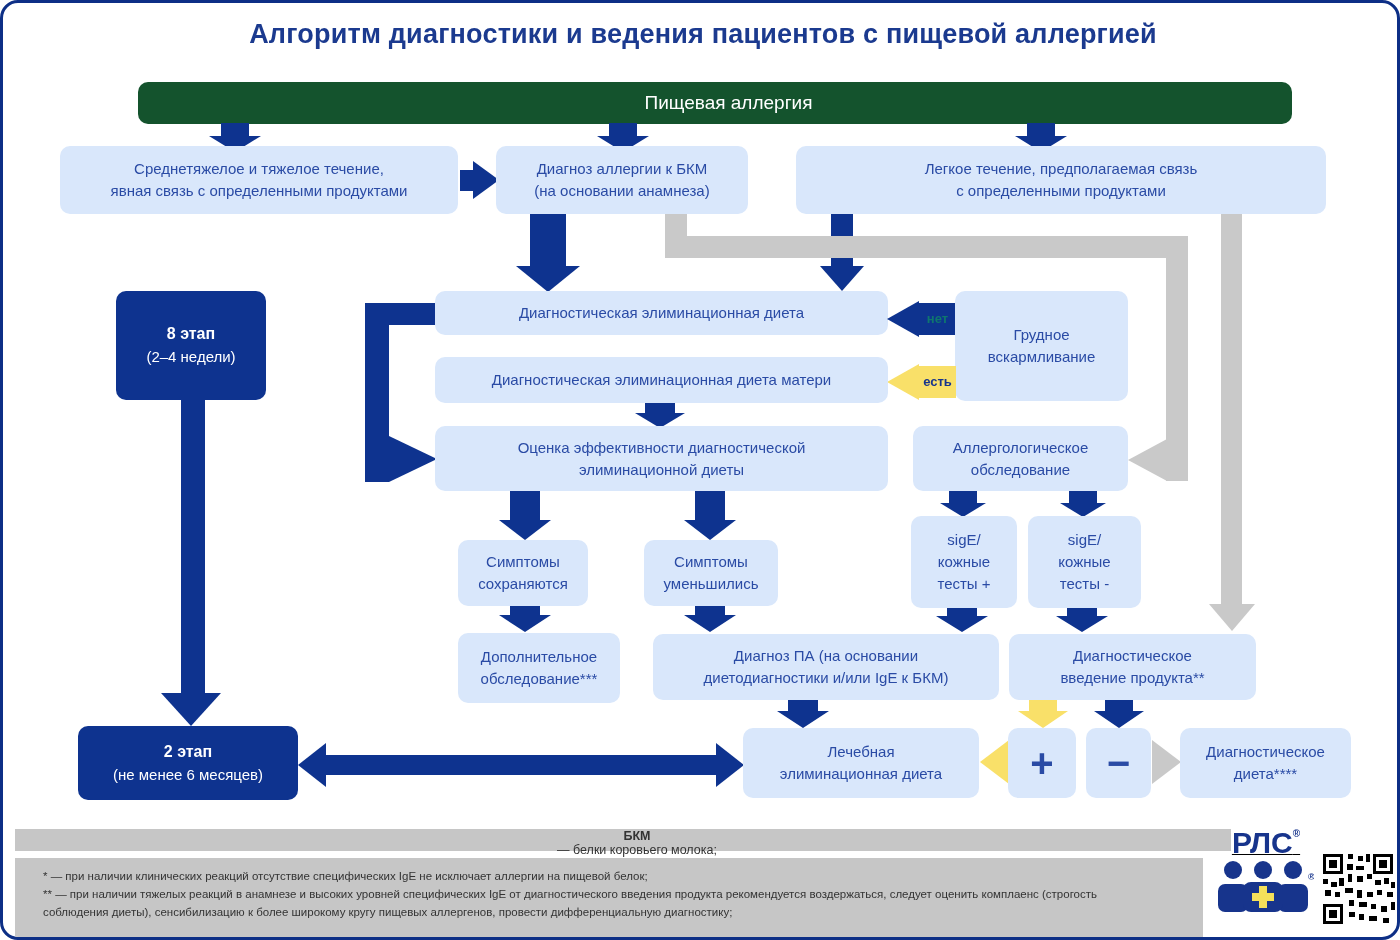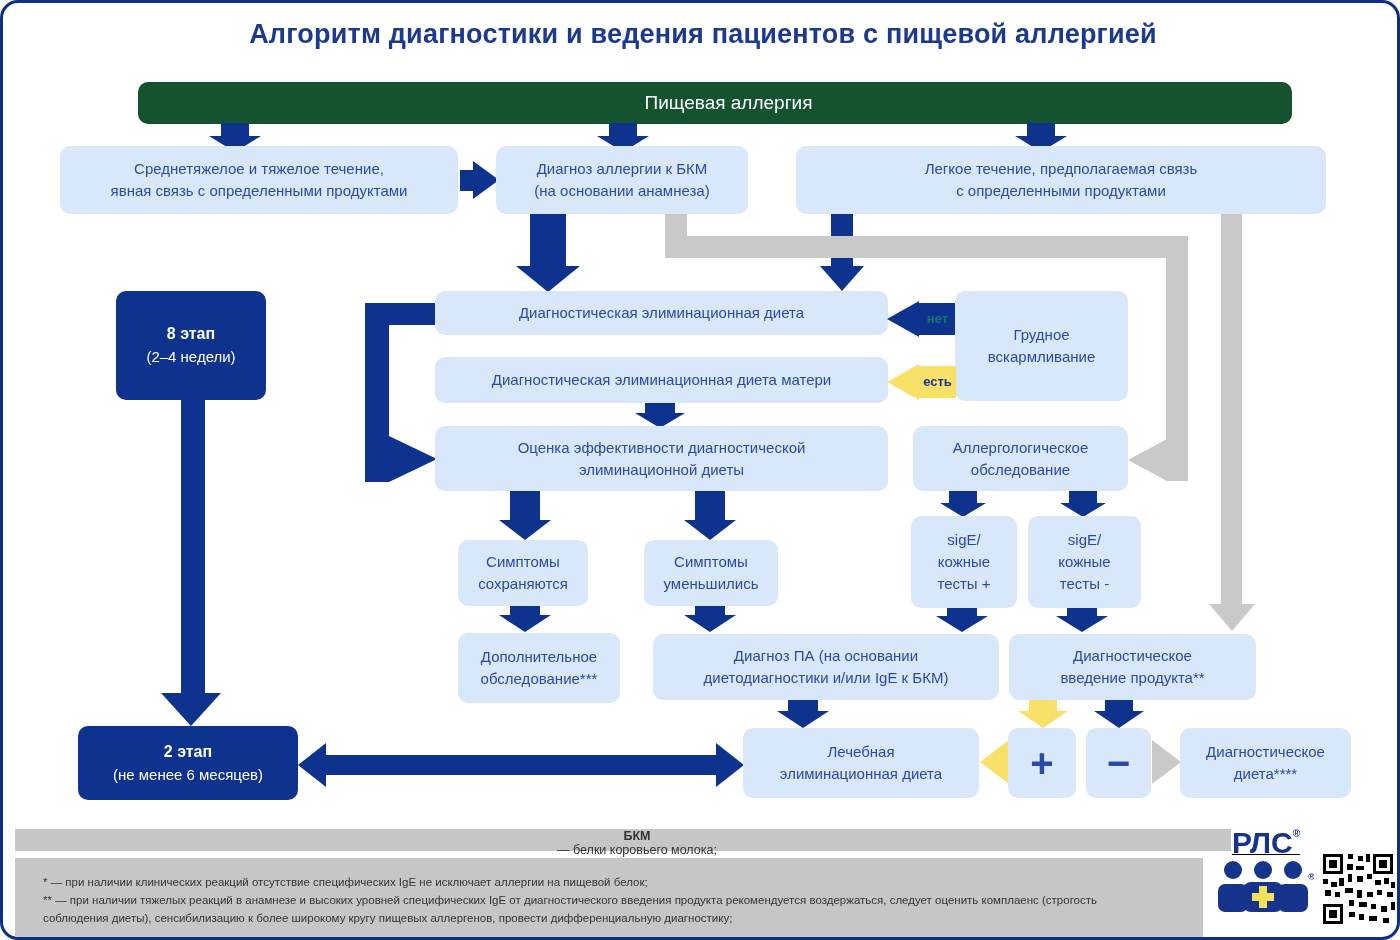--- a/index.html
+++ b/index.html
@@ -29,21 +29,21 @@
     text-align:center;font-size:15px;line-height:1.5;
   }
   .navybox .b1{font-weight:bold;font-size:16px;}
   .sym{font-size:40px;font-weight:bold;line-height:1;}
   .sh{position:absolute;background:#0e338f;}
   .t{position:absolute;width:0;height:0;}
   .lbl{position:absolute;font-size:13px;font-weight:bold;text-align:center;}
   .panel{position:absolute;background:#c6c6c6;color:#333333;}
   .panel1{display:flex;align-items:center;padding-left:28px;font-size:12.5px;}
   .panel1 .fb{font-weight:bold;}
-  .panel2{padding:16px 28px;font-size:11.5px;line-height:1.55;box-sizing:border-box;}
+  .panel2{padding:10px 28px;font-size:11.5px;line-height:1.55;box-sizing:border-box;}
   .logo-txt{font-size:30px;font-weight:bold;color:#17348c;line-height:1;}
   .reg{font-size:10px;vertical-align:top;color:#17348c;font-weight:bold;}
 </style>
 </head>
 <body>
 
 <div id="canvas">
 
   <div class="abs title">Алгоритм диагностики и ведения пациентов с пищевой аллергией</div>
 

